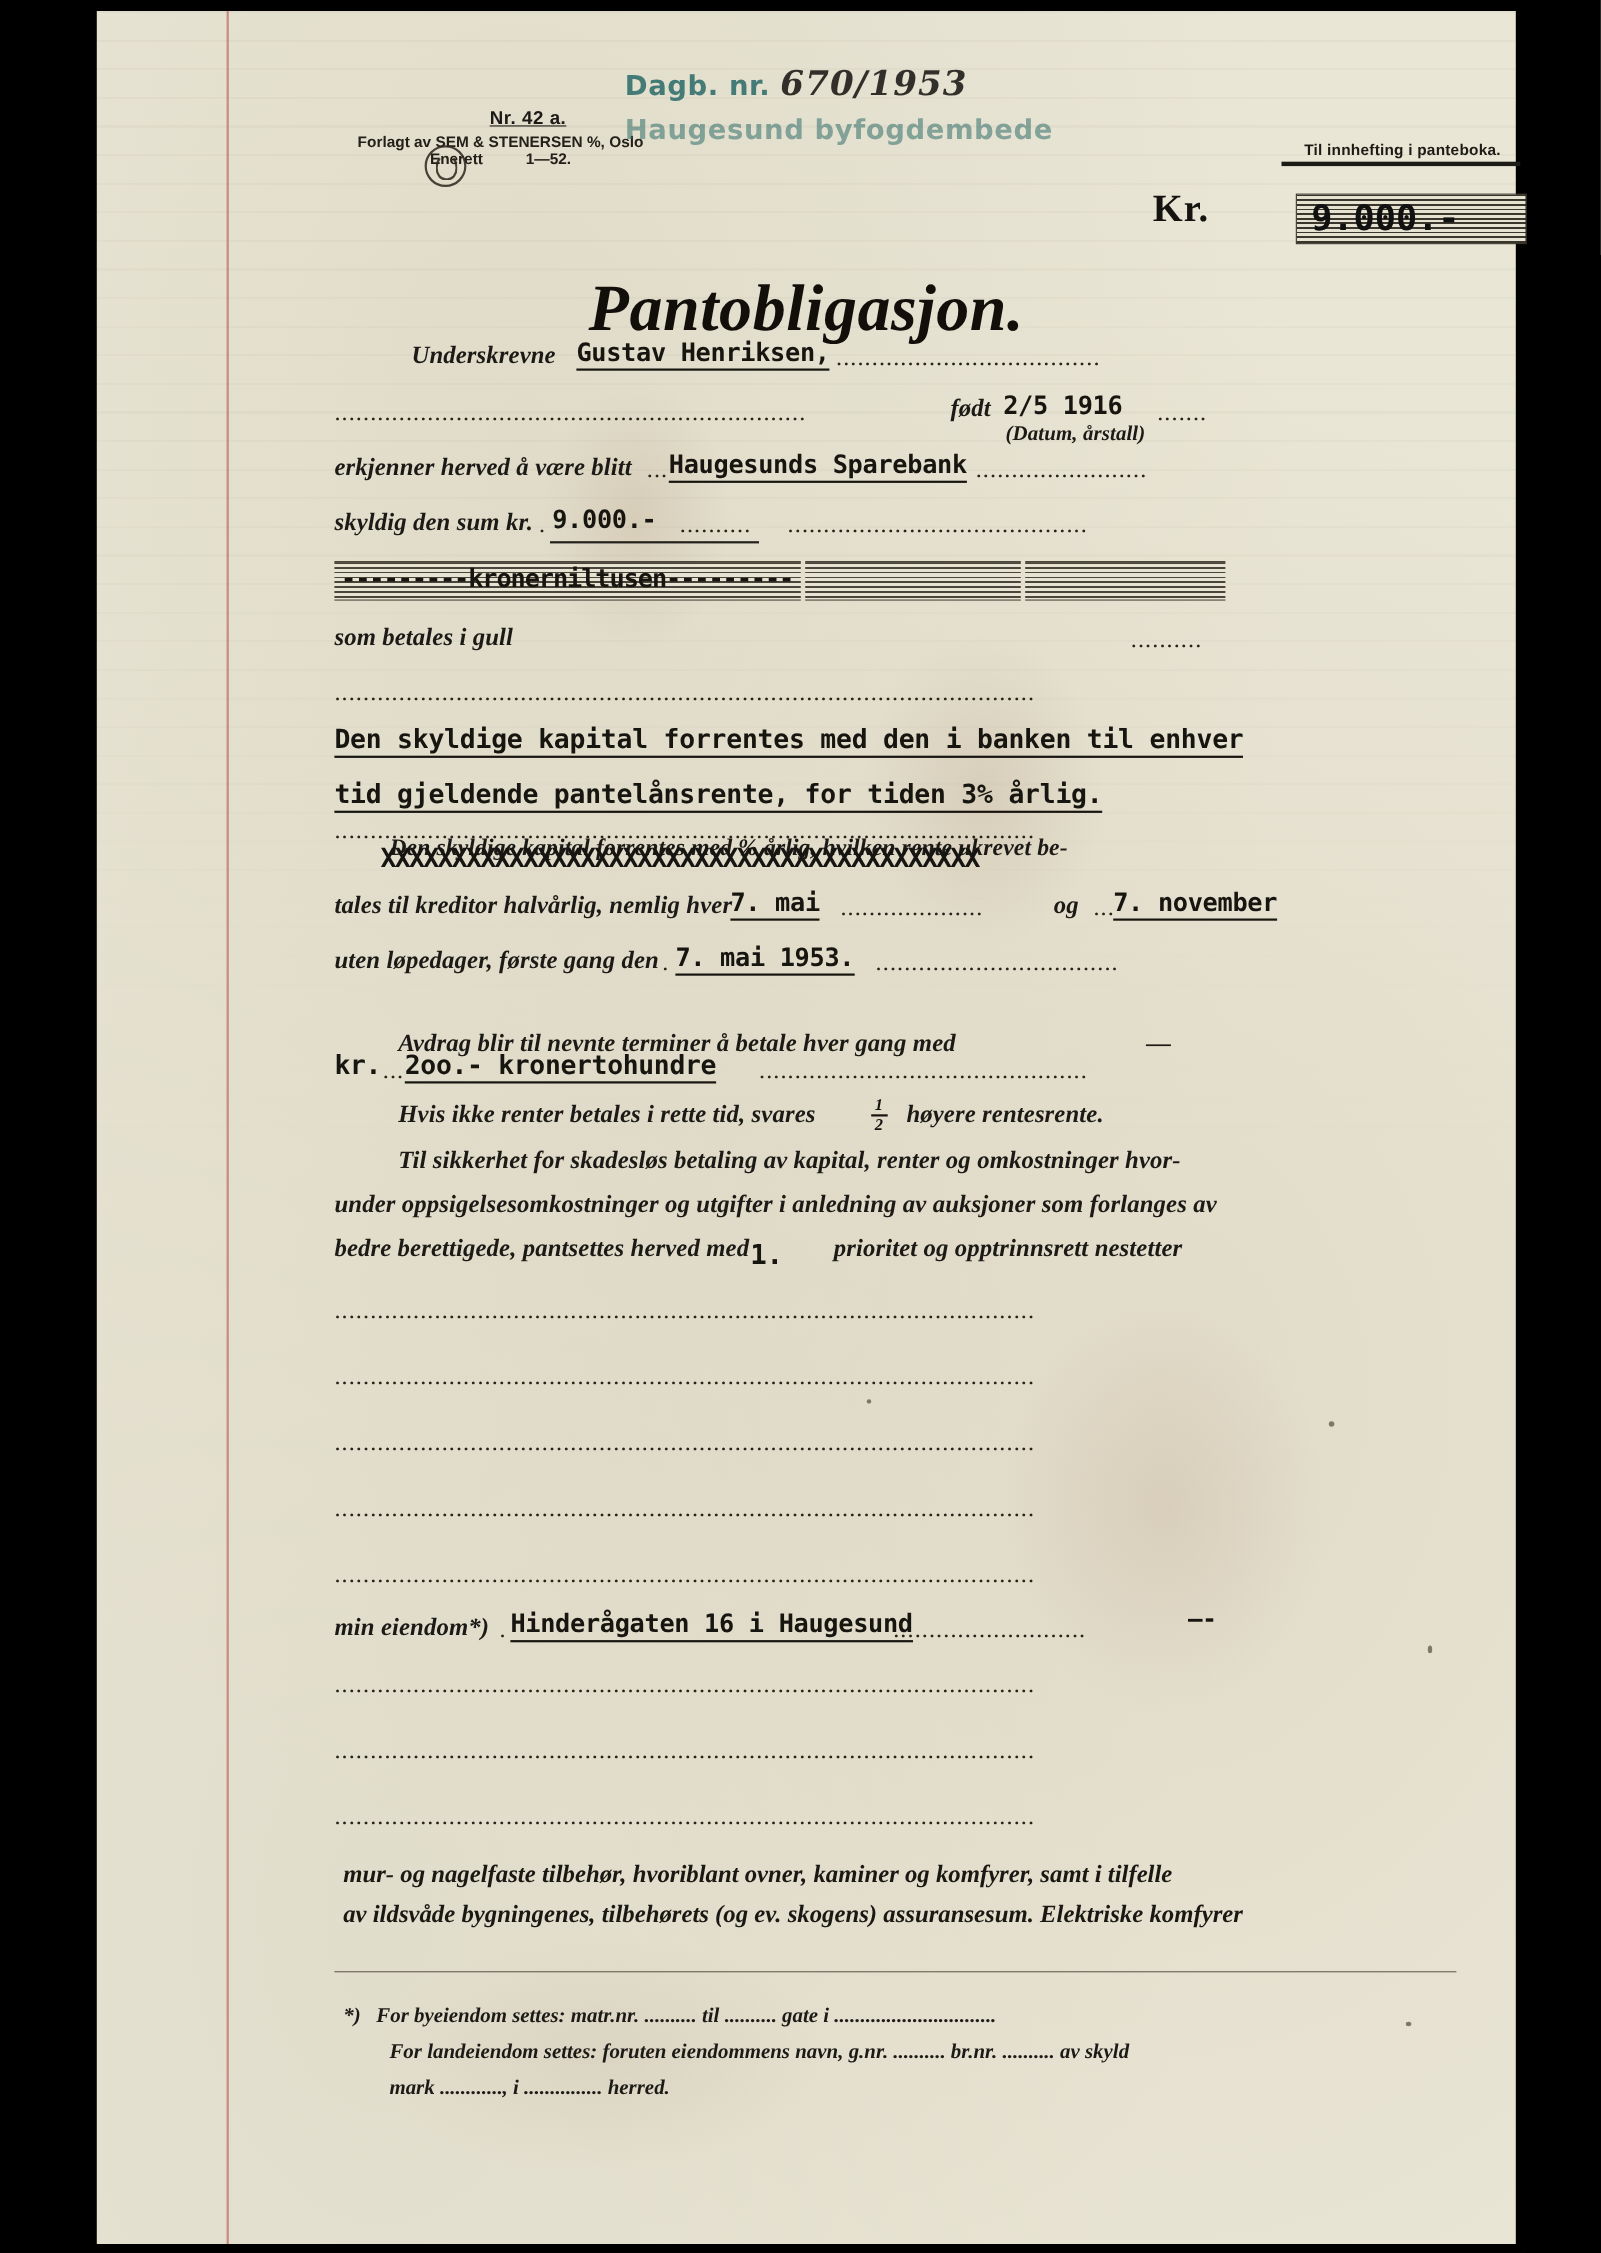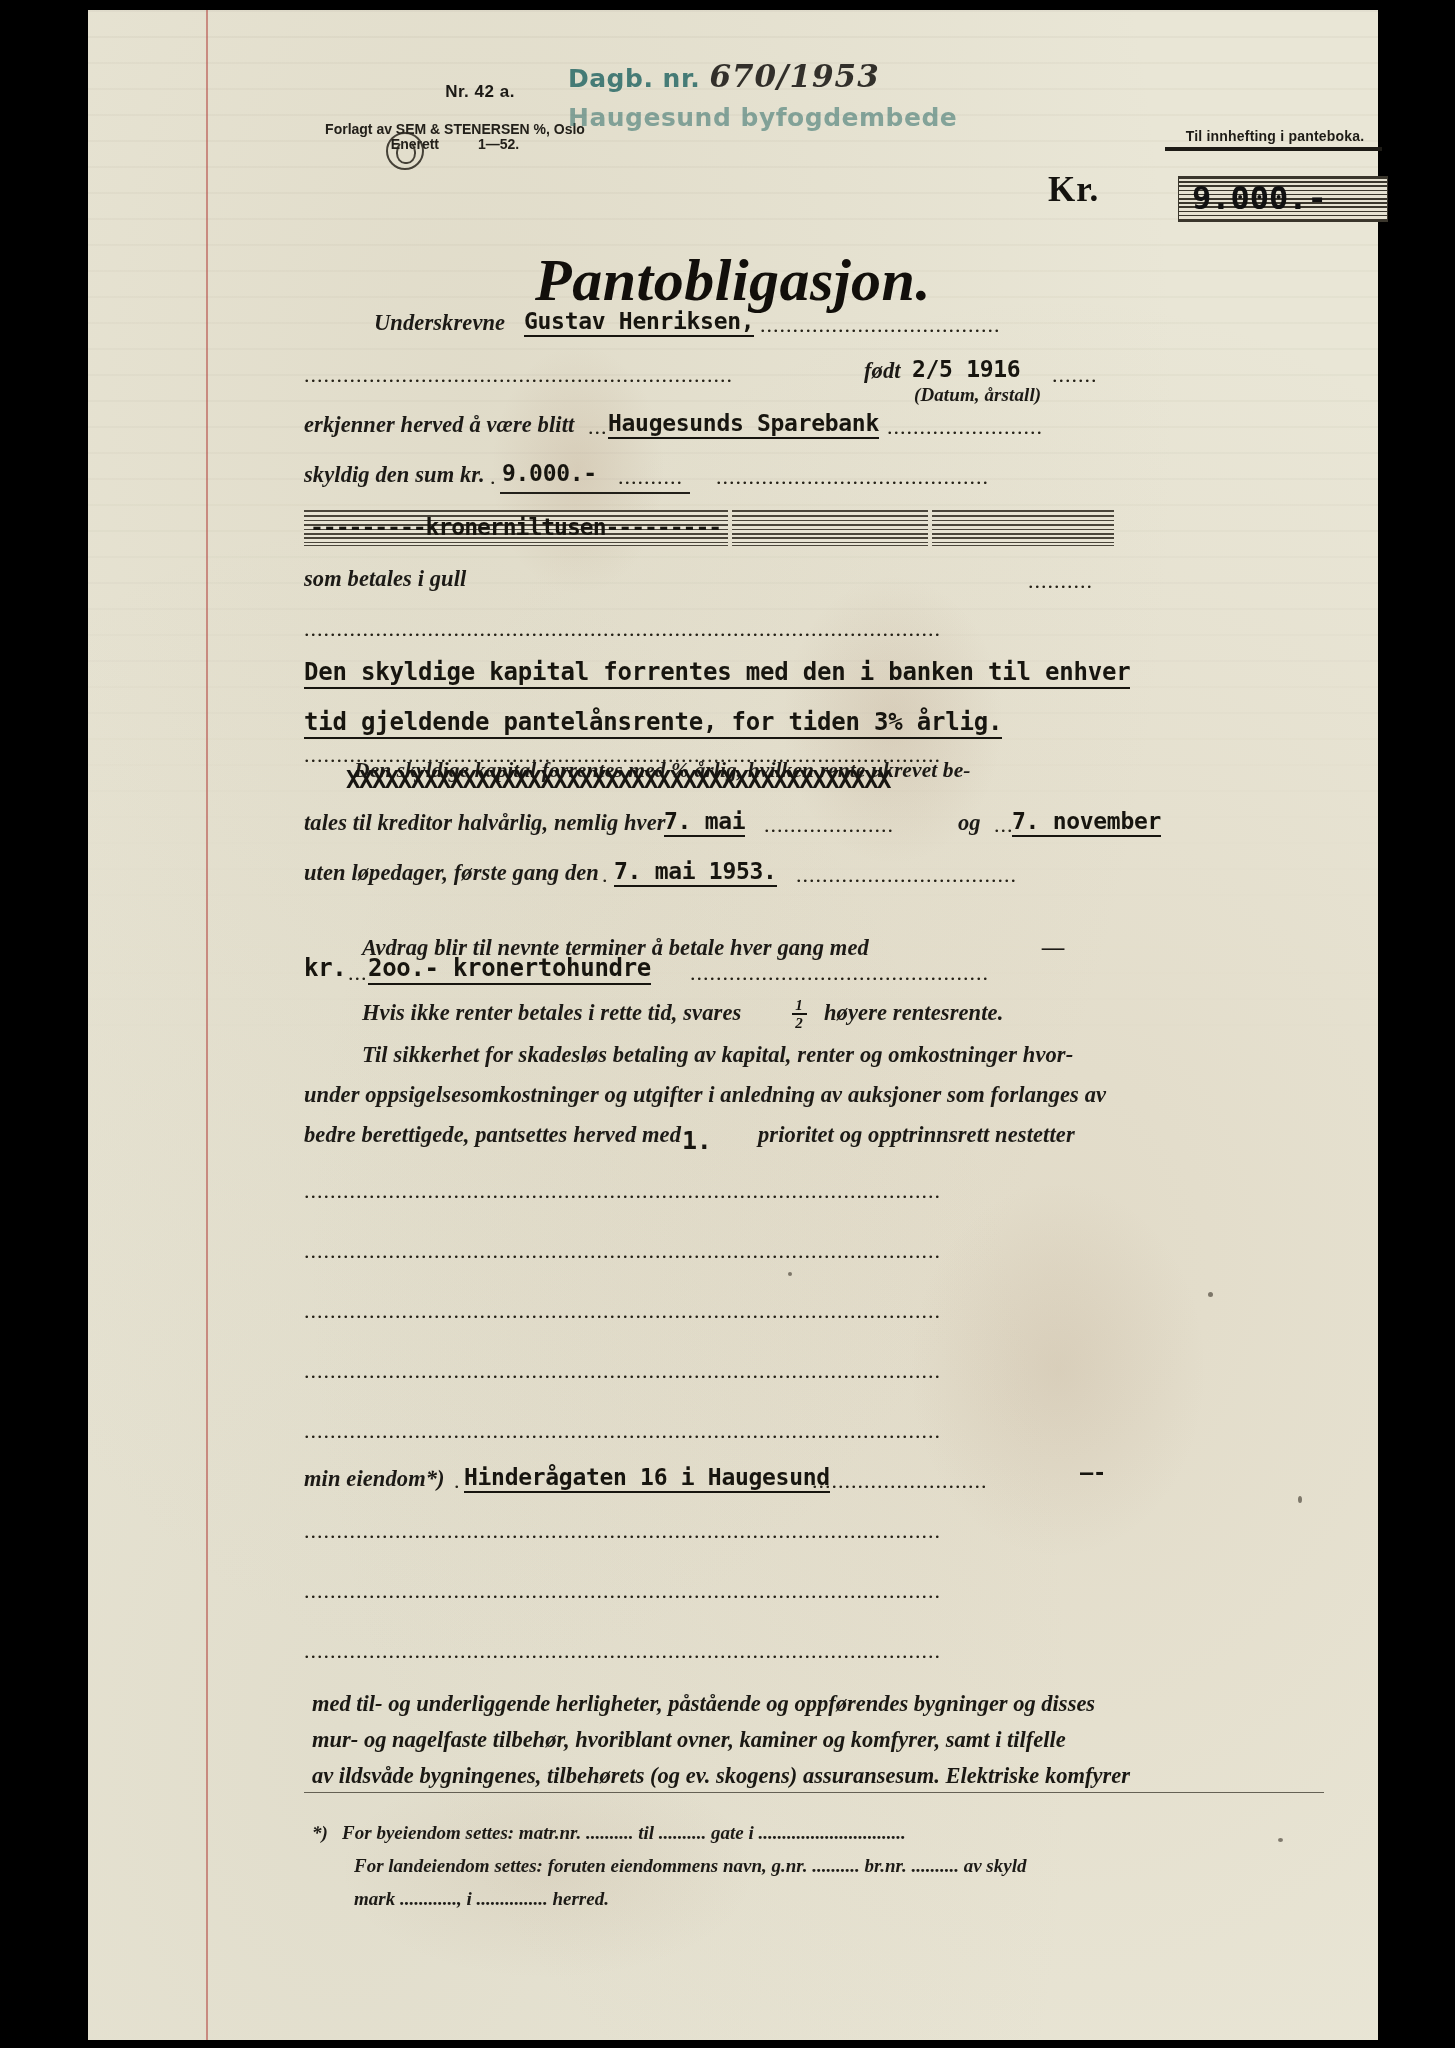--- a/index.html
+++ b/index.html
@@ -67,23 +67,23 @@
     letter-spacing:-.3px;
   }
   .dots{
     font-family:"Liberation Serif",serif;
     color:#262218;letter-spacing:1px;
     overflow:hidden;white-space:nowrap;
   }
 
   
   #form-no{
-    position:absolute;left:292px;top:72px;width:200px;text-align:center;
+    position:absolute;left:292px;top:88px;width:200px;text-align:center;
     font-family:"Liberation Sans",sans-serif;font-weight:700;font-size:17px;
-    color:#1b1915;letter-spacing:.5px;
+    color:#1b1915;letter-spacing:.5px;text-decoration:underline;
   }
   #publisher{
     position:absolute;left:222px;top:112px;width:290px;text-align:center;
     font-family:"Liberation Sans",sans-serif;font-weight:700;
     font-size:14px;line-height:15px;color:#23201a;
   }
   #publisher .l2{position:relative;display:block;}
   #seal{
     position:absolute;left:298px;top:122px;width:34px;height:34px;
     border:2px solid #2a261e;border-radius:50%;opacity:.85;
@@ -396,21 +396,20 @@
       </div>
       <div class="row" style="top:1568px;height:24px;">
         <span class="dots" style="position:absolute;left:-8px;top:0;width:810px;font-size:22px;">..................................................................................................</span>
       </div>
       <div class="row" style="top:1628px;height:24px;">
         <span class="dots" style="position:absolute;left:-8px;top:0;width:810px;font-size:22px;">..................................................................................................</span>
       </div>
     </div>
 
     <div id="lower-para">
-      <div>med til- og underliggende herligheter, påstående og oppførendes bygninger og disses</div>
       <div>mur- og nagelfaste tilbehør, hvoriblant ovner, kaminer og komfyrer, samt i tilfelle</div>
       <div>av ildsvåde bygningenes, tilbehørets (og ev. skogens) assuransesum. Elektriske komfyrer</div>
     </div>
     <div class="solid-rule" style="left:216px;top:1782px;width:1020px;height:1px;background:#3a352b;opacity:.75;"></div>
 
     <div id="footnote">
       <div>
         <span>*)</span>
         &nbsp;&nbsp;<span>For byeiendom settes: matr.nr. .......... til .......... gate i ...............................</span>
       </div>

